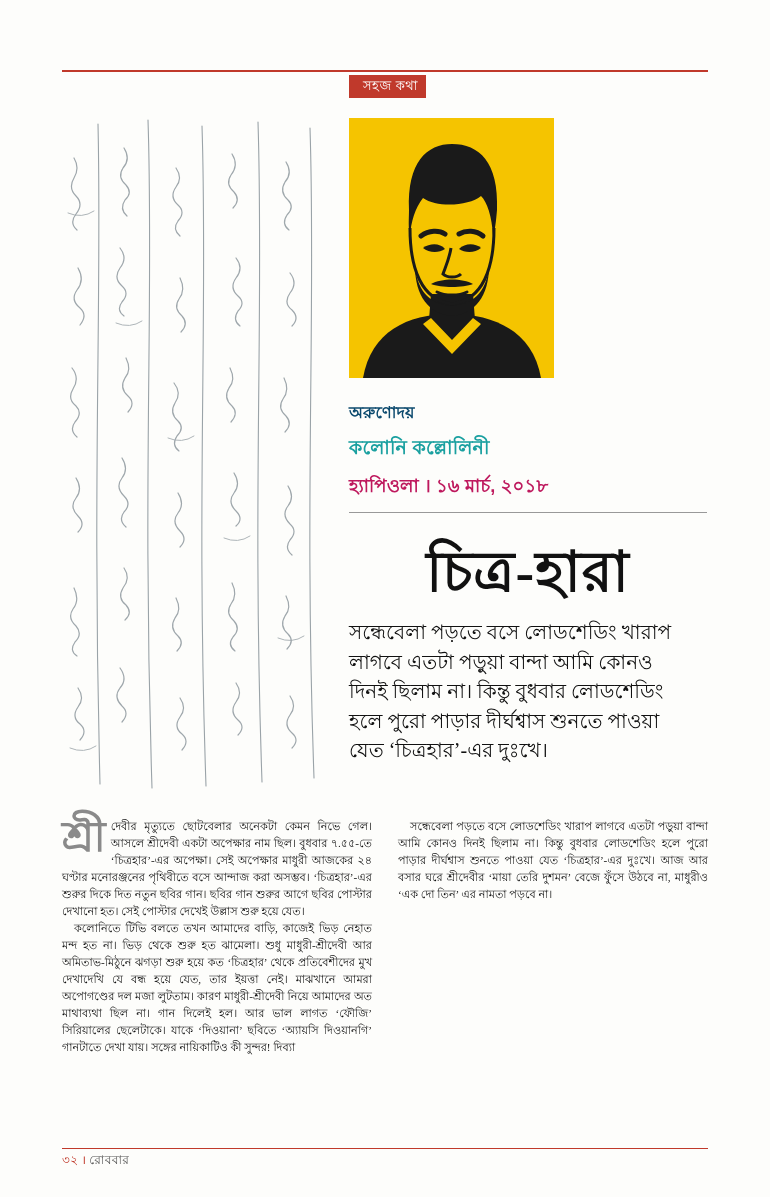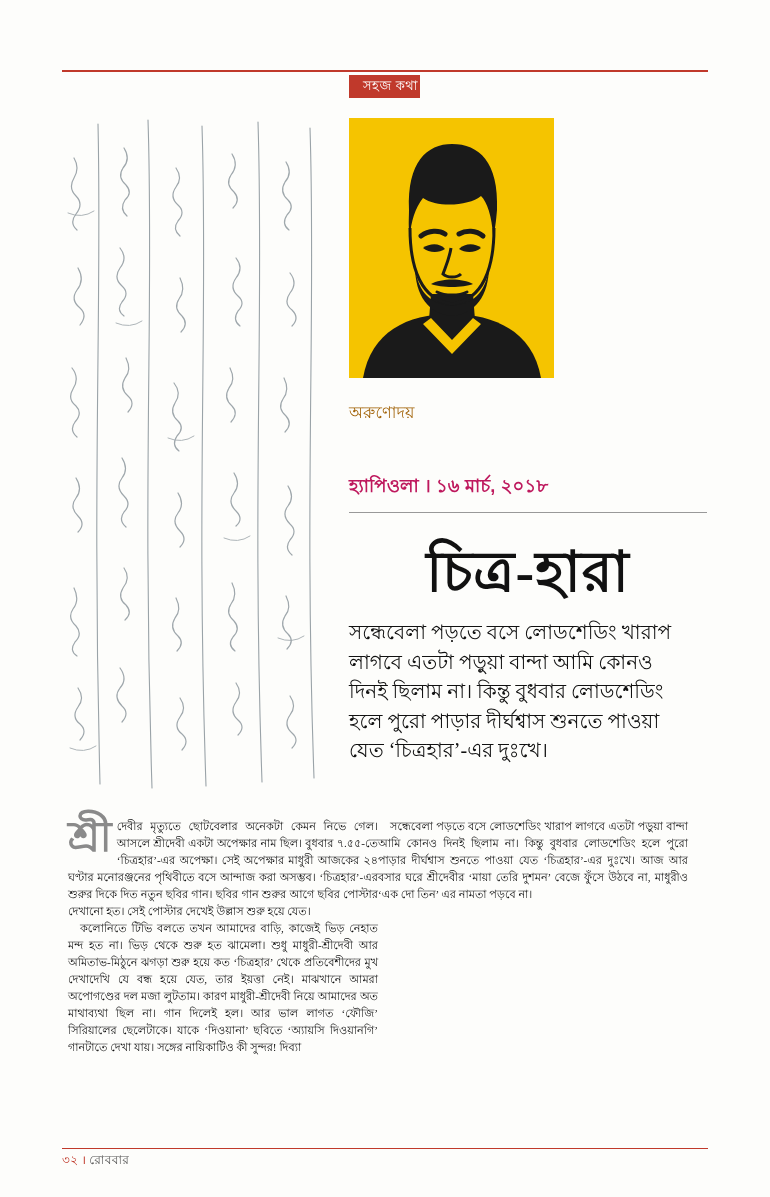--- a/index.html
+++ b/index.html
@@ -35,21 +35,21 @@
   
   .kicker {
     position: absolute;
     left: 349px;
     top: 75px;
     background: #c0392b;
     color: #ffffff;
     font-family: "Liberation Sans", sans-serif;
     font-size: 13px;
     letter-spacing: 0.5px;
-    padding: 4px 2px 5px 14px;
+    padding: 4px 8px 5px 14px;
     line-height: 1.1;
   }
 
   
   .handwriting {
     position: absolute;
     left: 62px;
     top: 118px;
     width: 268px;
     height: 672px;
@@ -69,22 +69,22 @@
   }
   .portrait svg { display: block; }
 
   
   .series-name {
     position: absolute;
     left: 349px;
     top: 400px;
     font-family: "Liberation Sans", sans-serif;
     font-size: 16px;
-    font-weight: normal;
-    color: #a16207;
+    font-weight: bold;
+    color: #0c4a6e;
     letter-spacing: 0.2px;
   }
   .column-name {
     position: absolute;
     left: 349px;
     top: 433px;
     font-family: "Liberation Sans", sans-serif;
     font-size: 19px;
     font-weight: bold;
     color: #1aa0a0;
@@ -133,25 +133,26 @@
     width: 330px;
     font-family: "Liberation Serif", serif;
     font-size: 20px;
     line-height: 1.48;
     color: #111111;
   }
 
   
   .body-wrap {
     position: absolute;
-    left: 68px;
+    left: 62px;
     top: 818px;
     width: 646px;
     height: 310px;
     display: flex;
+    gap: 26px;
   }
   .col {
     width: 310px;
     font-size: 11.2px;
     line-height: 1.52;
     text-align: justify;
     color: #111111;
   }
   .col p {
     margin: 0 0 0 0;
@@ -282,20 +283,21 @@
 
       <path d="M88 174 C 96 178, 110 178, 118 174" fill="none" stroke="#1a1a1a" stroke-width="3" stroke-linecap="round"></path>
 
       <path d="M66 148 C 66 178, 80 196, 103 198 C 126 196, 140 178, 140 148 C 138 170, 128 186, 103 188 C 78 186, 68 170, 66 148 Z" fill="#1a1a1a"></path>
 
       <path d="M82 200 L103 222 L124 200 L132 206 L103 236 L74 206 Z" fill="#f5c400"></path>
     </svg>
   </div>
 
   <div class="series-name">অরুণোদয়</div>
+  <div class="column-name">কলোনি কল্লোলিনী</div>
   <div class="issue-line">হ্যাপিওলা । ১৬ মার্চ, ২০১৮</div>
   <div class="head-rule"></div>
 
   <h1 class="headline">চিত্র-হারা</h1>
 
   <div class="standfirst">সন্ধেবেলা পড়তে বসে লোডশেডিং খারাপ লাগবে এতটা পড়ুয়া বান্দা আমি কোনও দিনই ছিলাম না। কিন্তু বুধবার লোডশেডিং হলে পুরো পাড়ার দীর্ঘশ্বাস শুনতে পাওয়া যেত ‘চিত্রহার’-এর দুঃখে।</div>
 
   <div class="body-wrap">
     <div class="col">
       <p class="first"><span class="dropcap">শ্রী</span><span>দেবীর মৃত্যুতে ছোটবেলার অনেকটা কেমন নিভে গেল। আসলে শ্রীদেবী একটা অপেক্ষার নাম ছিল। বুধবার ৭.৫৫-তে ‘চিত্রহার’-এর অপেক্ষা। সেই অপেক্ষার মাধুরী আজকের ২৪ ঘণ্টার মনোরঞ্জনের পৃথিবীতে বসে আন্দাজ করা অসম্ভব। ‘চিত্রহার’-এর শুরুর দিকে দিত নতুন ছবির গান। ছবির গান শুরুর আগে ছবির পোস্টার দেখানো হত। সেই পোস্টার দেখেই উল্লাস শুরু হয়ে যেত।</span></p>

